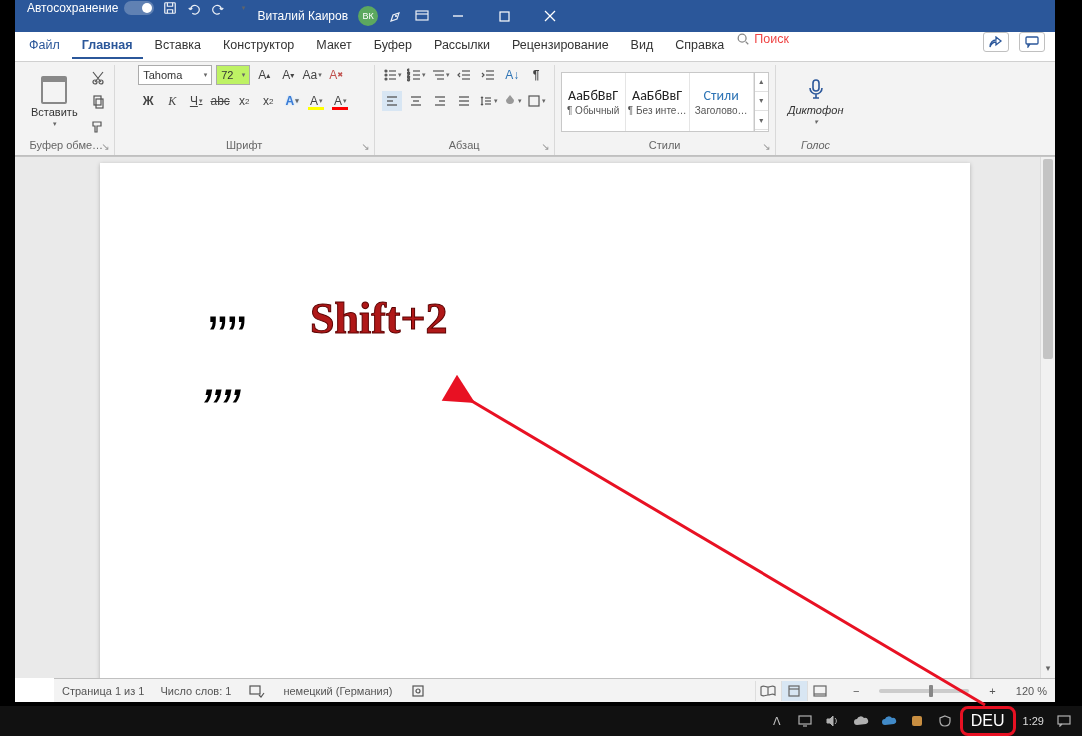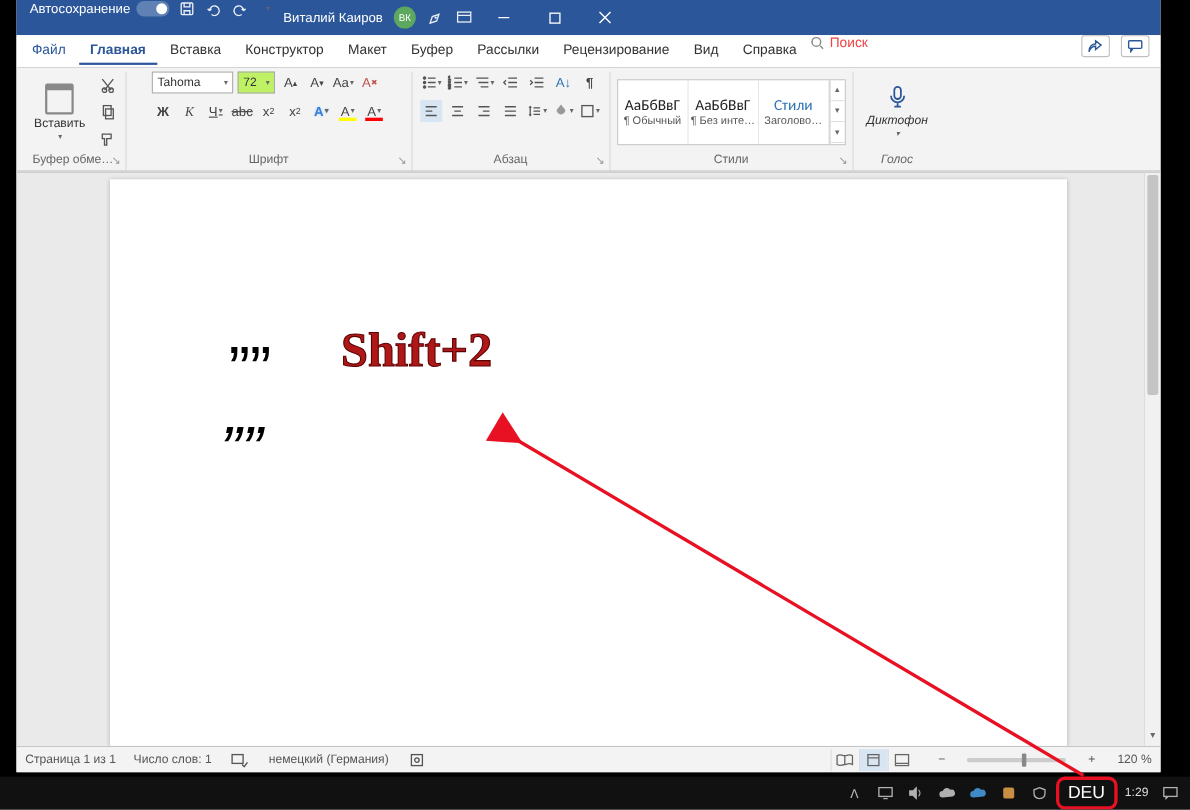--- a/index.html
+++ b/index.html
@@ -140,21 +140,21 @@
     -webkit-text-stroke: 1px #5a0000;
     text-shadow: 2px 2px 0 #fff, -1px -1px 0 #fff, 1px -1px 0 #fff, -1px 1px 0 #fff;
   }
   .vscroll { position:absolute; right:0; top:0; bottom:0; width:15px; background:#f1f1f1; border-left:1px solid #ddd;}
   .vscroll-thumb { position:absolute; left:2px; right:2px; top:2px; height:200px; background:#c4c4c4; border-radius:2px;}
   .vscroll-arr { position:absolute; left:0; right:0; height:15px; text-align:center; font-size:9px; color:#666;}
   
   .statusbar {
     height:24px; background:#f3f3f3; border-top:1px solid #c0c0c0;
     display:flex; align-items:center; font-size:11px; color:#555;
-    padding:0 8px; gap:16px;
+    padding:0 8px; gap:16px;margin-left:39px;
   }
   .statusbar .spacer { flex:1; }
   .view-btns { display:flex; gap:0; }
   .view-btn { width:26px; height:20px; display:inline-flex; align-items:center; justify-content:center; border-left:1px solid #ddd; color:#666;}
   .zoom-slider { width:90px; height:4px; background:#ccc; position:relative; border-radius:2px;}
   .zoom-slider::after{ content:""; position:absolute; left:55%; top:-4px; width:4px; height:12px; background:#888; border-radius:1px;}
   
   .taskbar {
     position:absolute; left:0; right:0; bottom:0; height:30px;
     background:#111; display:flex; align-items:center; justify-content:flex-end;

